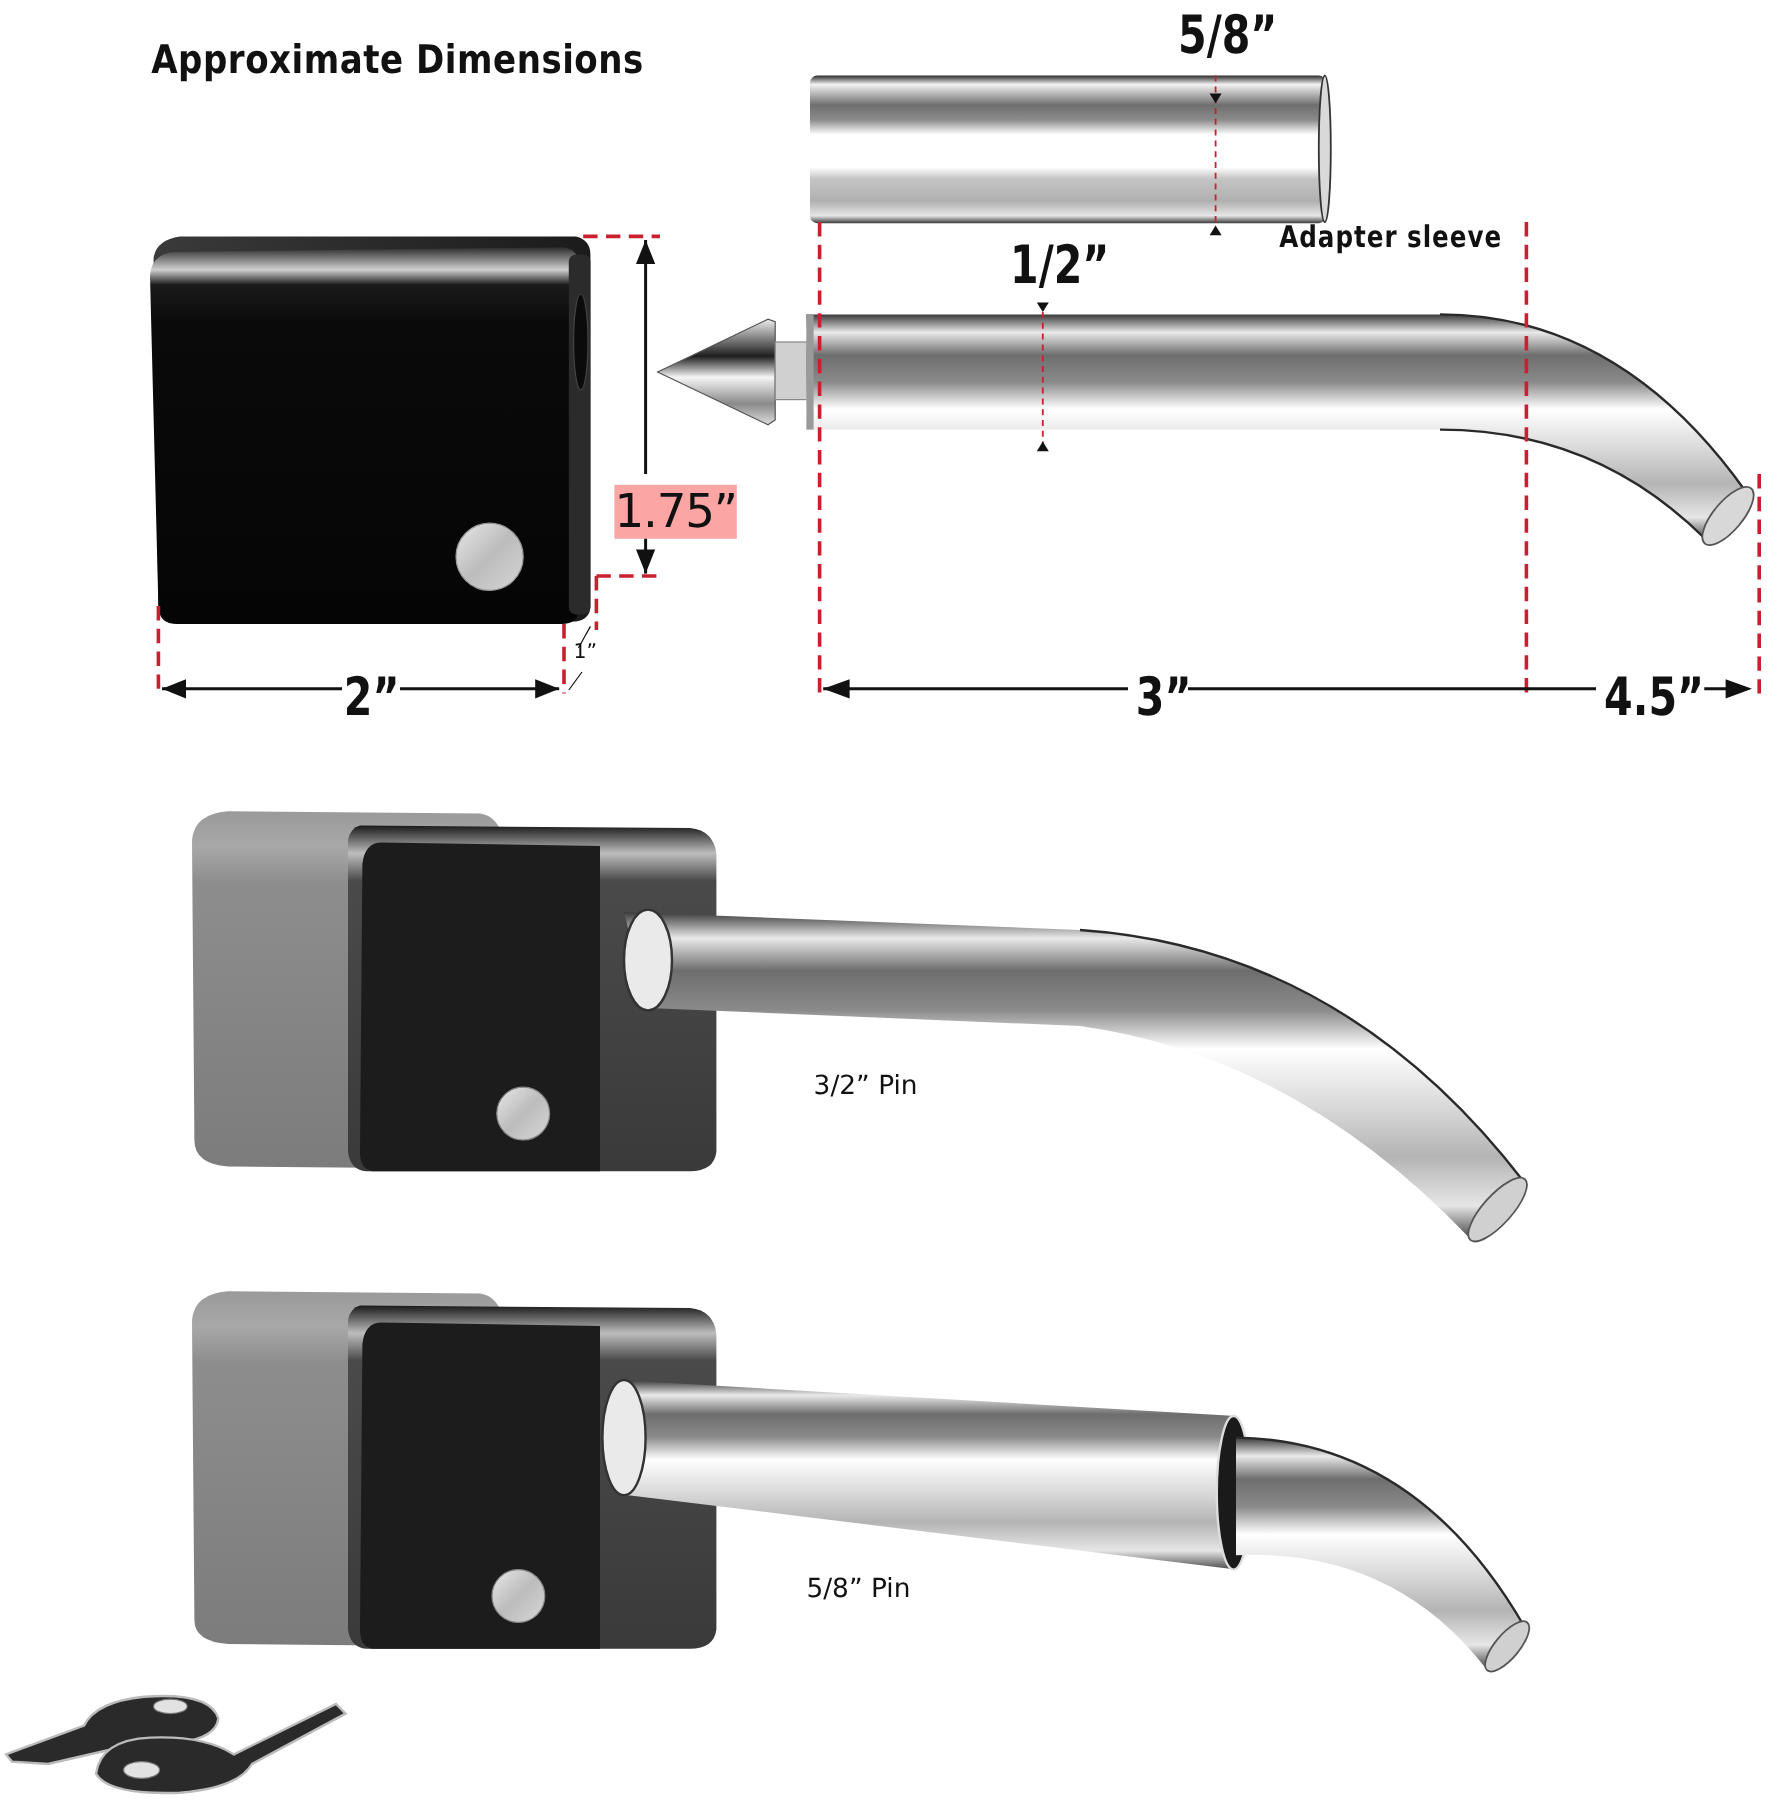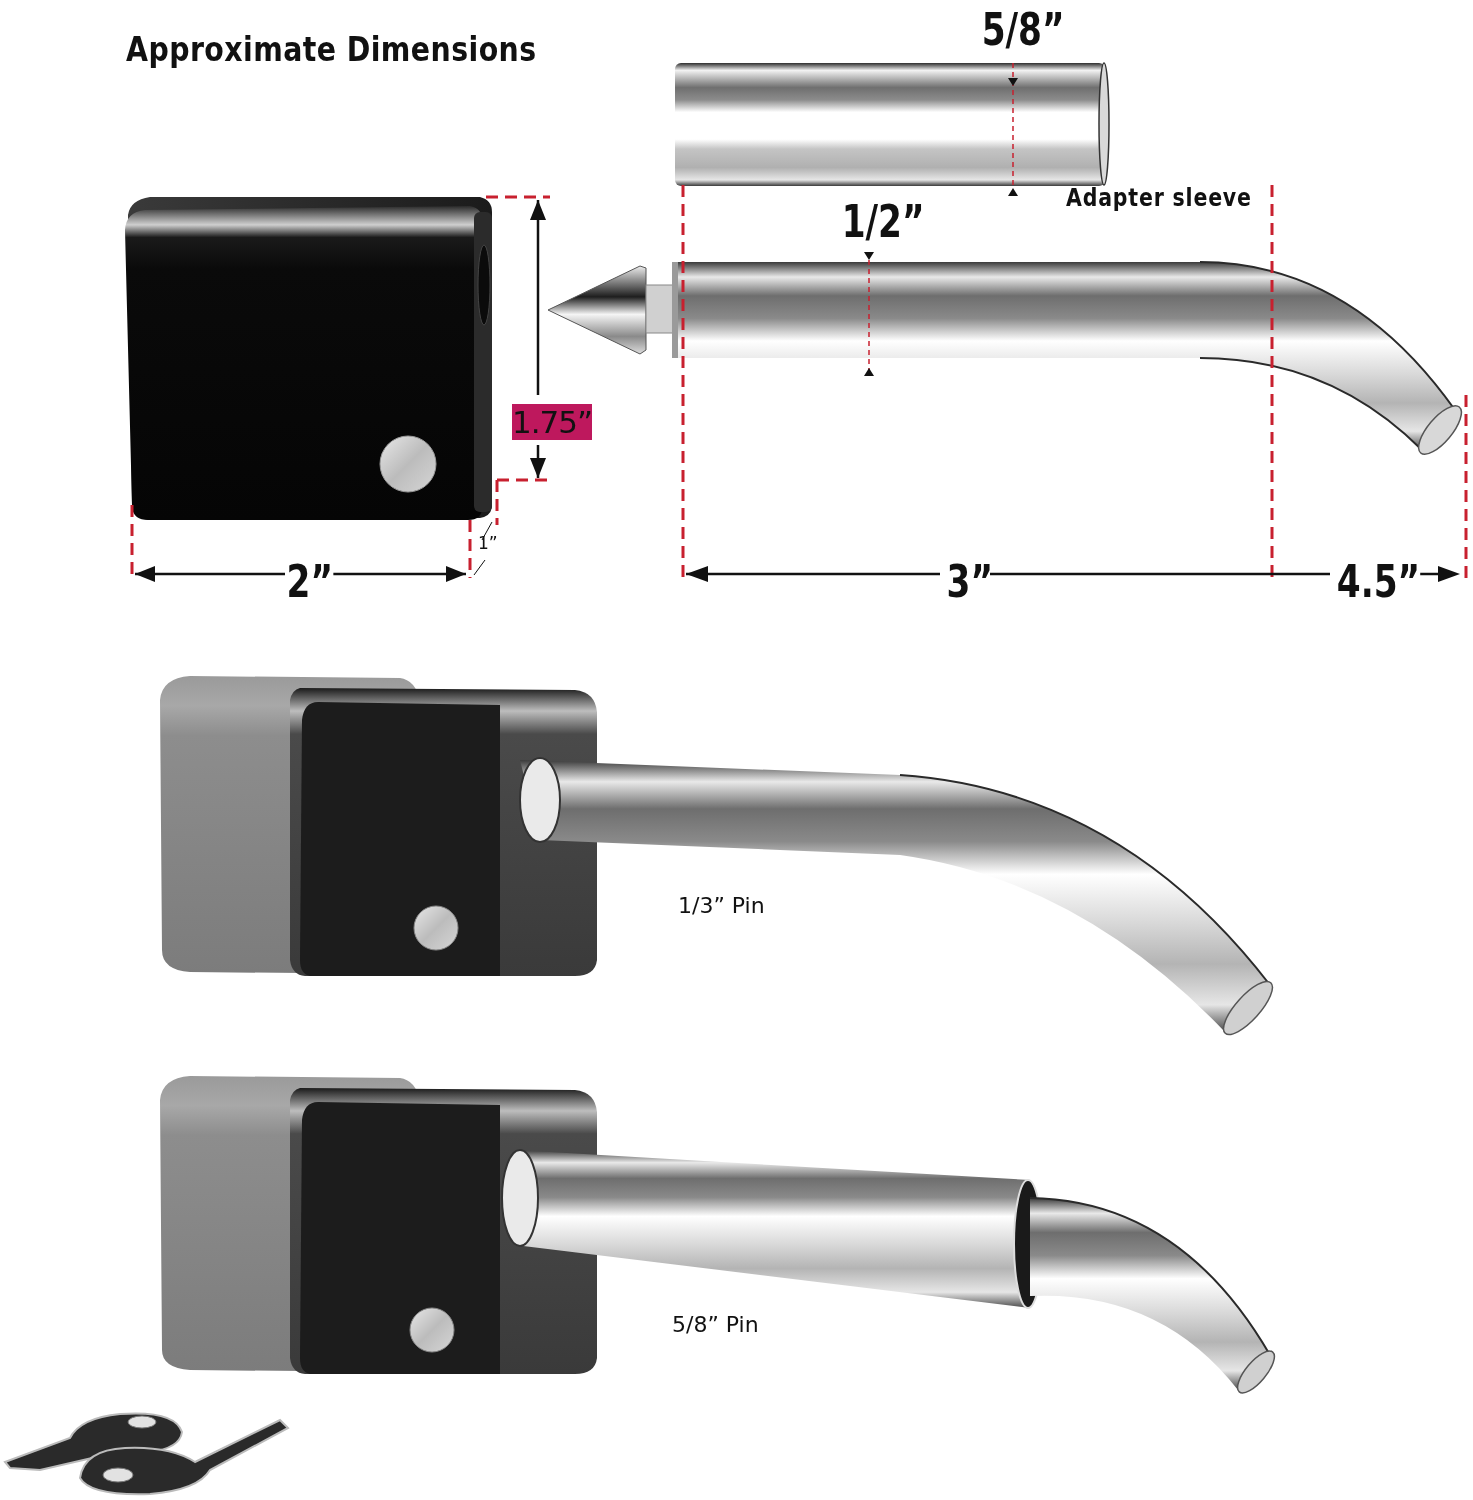--- a/index.html
+++ b/index.html
@@ -175,21 +175,21 @@
     <ellipse cx="118" cy="1475" rx="15" ry="7" fill="#e2e2e2" stroke="#777"></ellipse>
   </g>
 </svg>
 
 <div class="abs title">Approximate Dimensions</div>
 
 <div class="abs dim" style="left:970px;top:4px;font-size:44px;">5/8”</div>
 <div class="abs sleeve-label" style="left:1066px;top:183px;">Adapter sleeve</div>
 <div class="abs dim" style="left:830px;top:196px;font-size:44px;">1/2”</div>
 
-<div class="abs dim-thin" style="left:512px;top:404px;font-size:31px;letter-spacing:-1px;background:#be185d;">1.75”</div>
+<div class="abs dim-thin" style="left:512px;top:404px;font-size:39px;letter-spacing:-1px;background:#fca5a5;">1.75”</div>
 <div class="abs dim" style="left:280px;top:556px;font-size:44px;background:#fff;">2”</div>
 <div class="abs dim-thin" style="left:478px;top:533px;font-size:17px;">1”</div>
 
 <div class="abs dim" style="left:940px;top:556px;font-size:44px;">3”</div>
 <div class="abs dim" style="left:1325px;top:556px;font-size:44px;background:#fff;">4.5”</div>
 
-<div class="abs label" style="left:678px;top:893px;">1/3” Pin</div>
+<div class="abs label" style="left:678px;top:893px;">3/2” Pin</div>
 <div class="abs label" style="left:672px;top:1312px;text-align:center;">5/8” Pin</div>
 
 </body></html>

